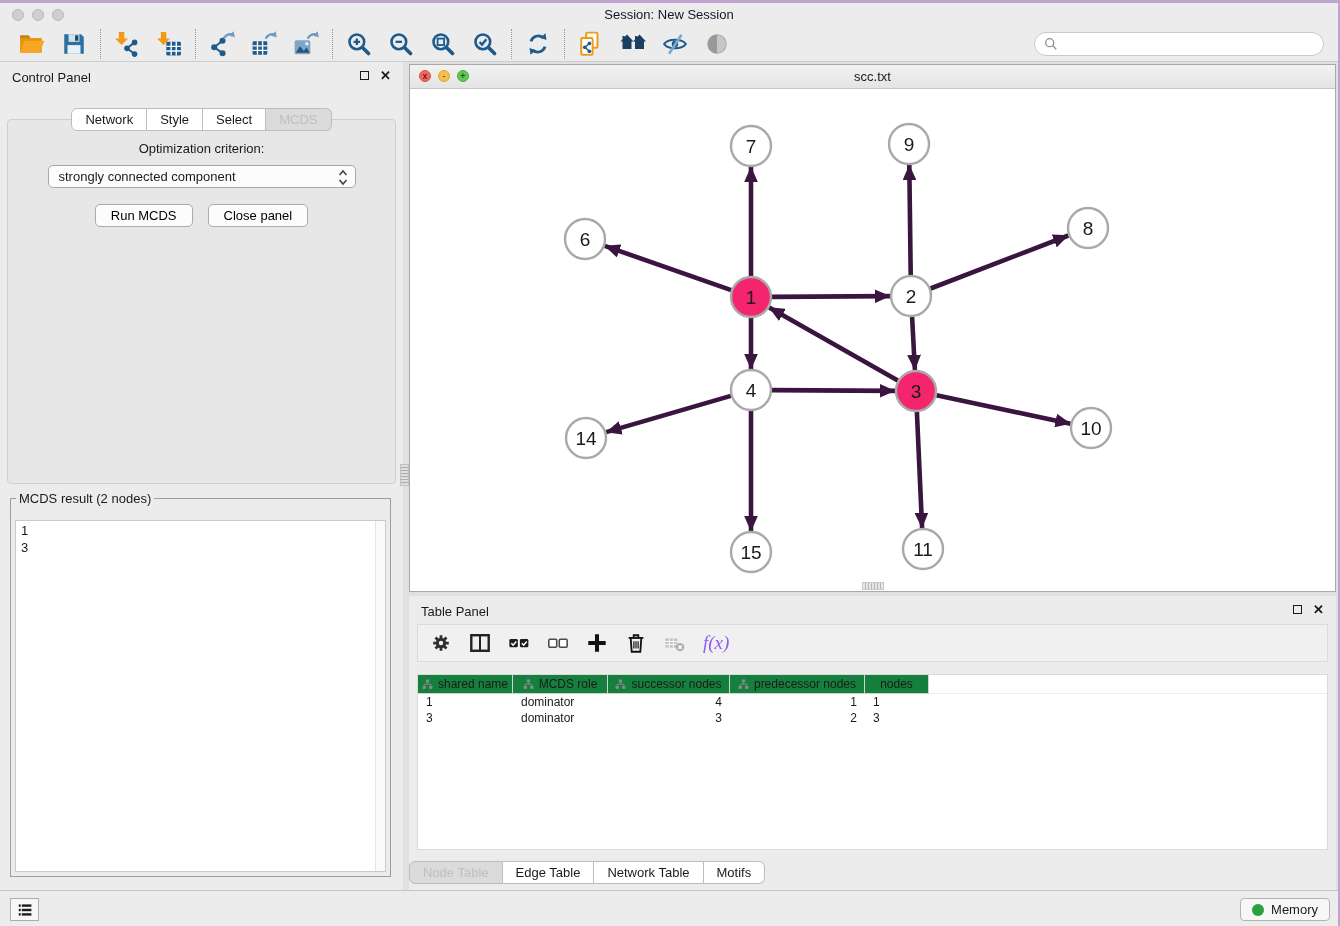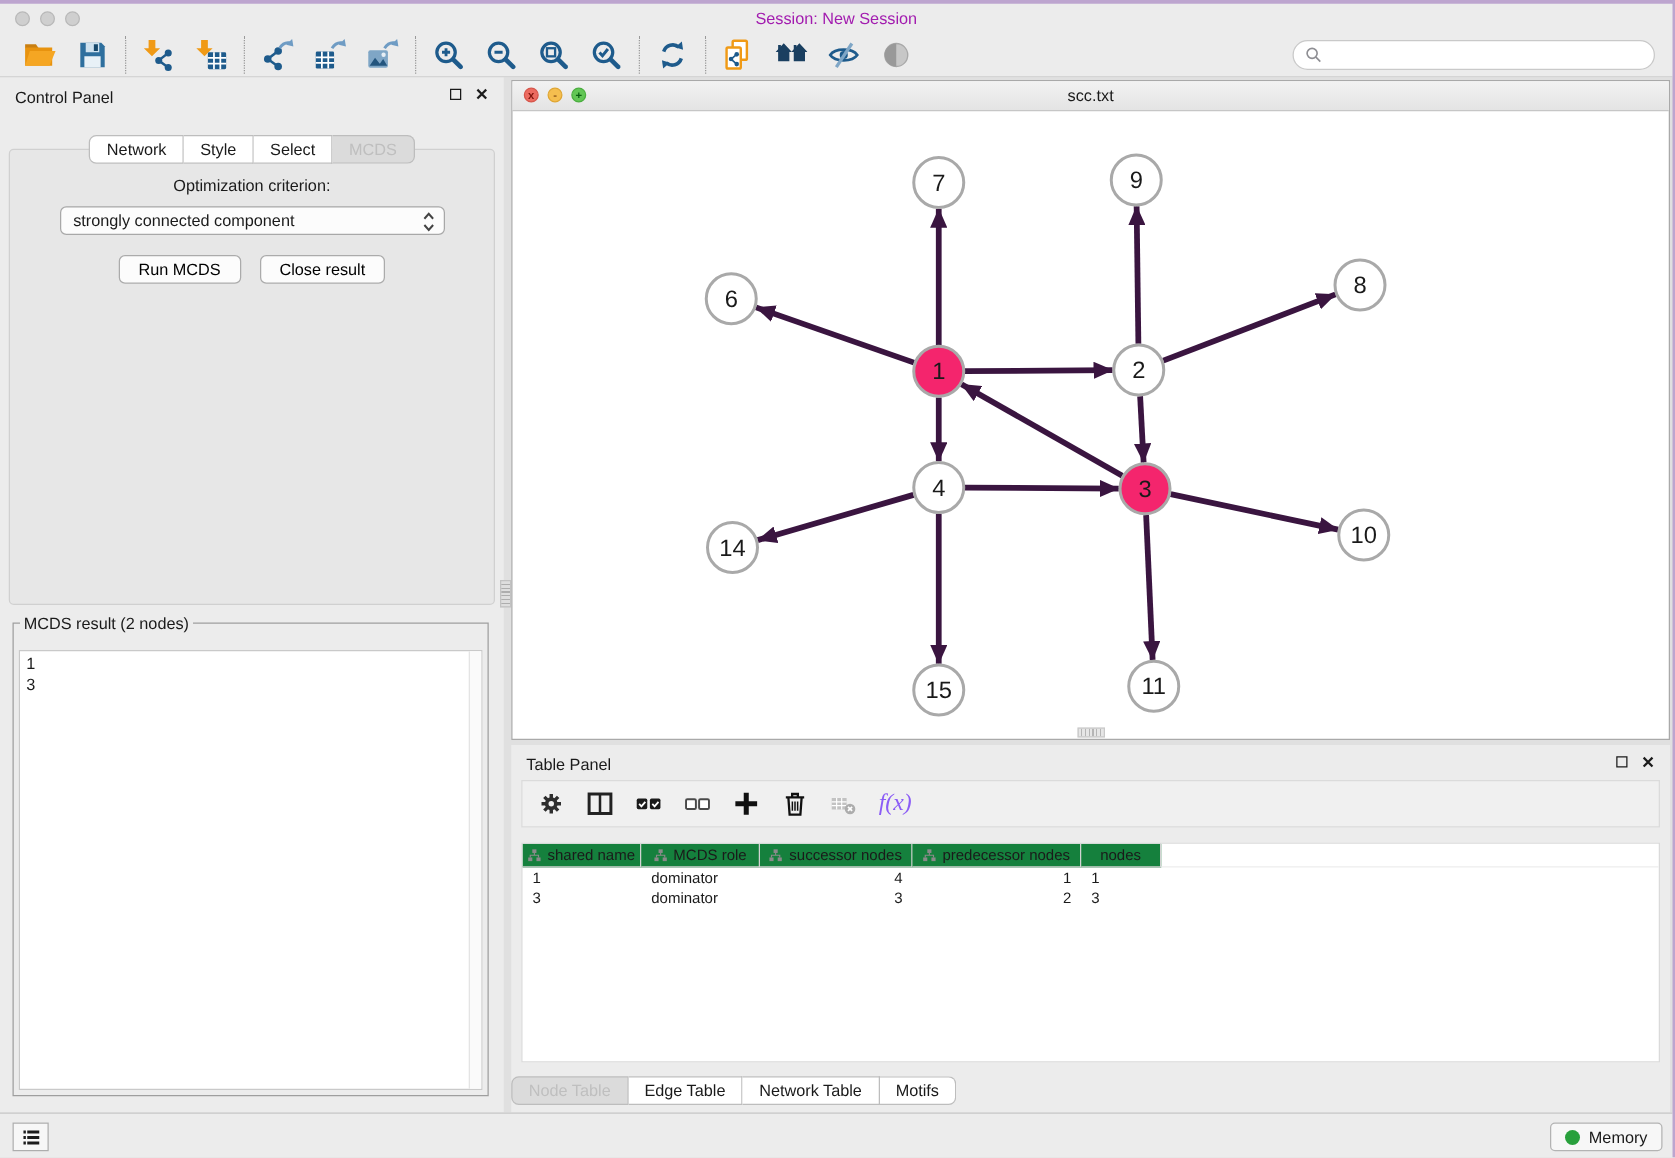--- a/index.html
+++ b/index.html
@@ -5,21 +5,21 @@
   html,body{margin:0;padding:0}
   body{width:1340px;height:926px;position:relative;overflow:hidden;
        font-family:"Liberation Sans",sans-serif;background:#ECECEC;color:#1a1a1a}
   .frame-top{position:absolute;top:0;left:0;right:0;height:3px;background:#BDA5CF;z-index:60}
   .frame-right{position:absolute;top:0;right:0;bottom:0;width:2px;background:#BDA5CF;z-index:60}
 
   
   .titlebar{position:absolute;top:3px;left:0;right:2px;height:23px;background:#ECECEC}
   .traffic{position:absolute;left:12px;top:6px;display:flex;gap:8px}
   .traffic span{width:12px;height:12px;border-radius:50%;background:#CFCFCF;border:1px solid #B8B8B8;box-sizing:border-box}
-  .win-title{text-align:center;line-height:23px;font-size:13px;color:#a21caf}
+  .win-title{text-align:center;line-height:23px;font-size:13px;color:#0f172a}
 
   
   .toolbar{position:absolute;top:26px;left:0;right:2px;height:36px;background:#ECECEC;
            border-bottom:1px solid #CDCDCD;display:flex;align-items:center;padding:0 6px;box-sizing:border-box}
   .tb-group{display:flex;align-items:center;gap:16px;padding:0 13px}
   .tb-sep{height:30px;border-left:1px dotted #999}
   .tb-icon{width:26px;height:26px;display:inline-flex}
   .tb-icon svg{width:100%;height:100%}
   .search{margin-left:auto;margin-right:8px;width:290px;height:24px;background:#fff;border:1px solid #C9C9C9;
           border-radius:13px;display:flex;align-items:center;padding:0 9px;gap:5px;box-sizing:border-box}
@@ -297,21 +297,21 @@
       <div class="opt-label">Optimization criterion:</div>
       <div class="dropdown">
         <span>strongly connected component</span>
         <svg class="stepper" width="10" height="17" viewBox="0 0 10 17">
           <path d="M1.5 6L5 2l3.5 4" fill="none" stroke="#444" stroke-width="1.6"></path>
           <path d="M1.5 11L5 15l3.5-4" fill="none" stroke="#444" stroke-width="1.6"></path>
         </svg>
       </div>
       <div class="btn-row">
         <button class="cp-btn">Run MCDS</button>
-        <button class="cp-btn">Close result</button>
+        <button class="cp-btn">Close panel</button>
       </div>
     </div>
     <fieldset class="result">
       <legend>MCDS result (2 nodes)</legend>
       <div class="result-area">1
 3</div>
       <div class="vtrack"></div>
     </fieldset>
   </div>
 

